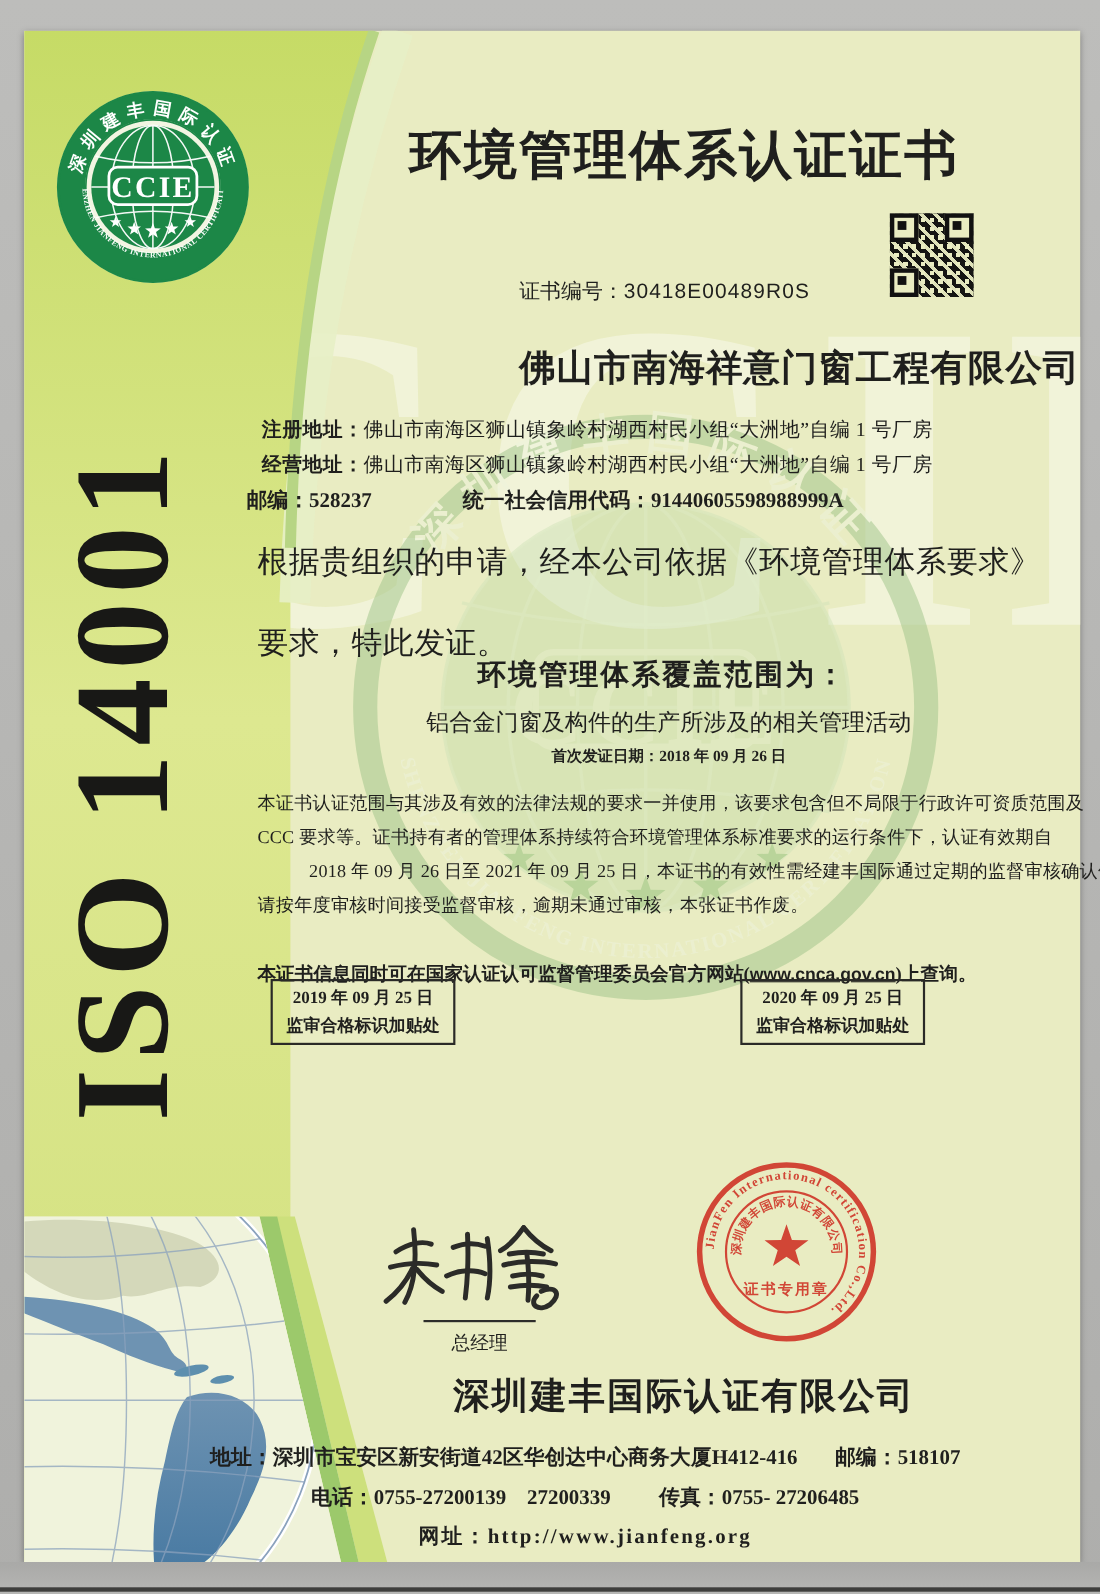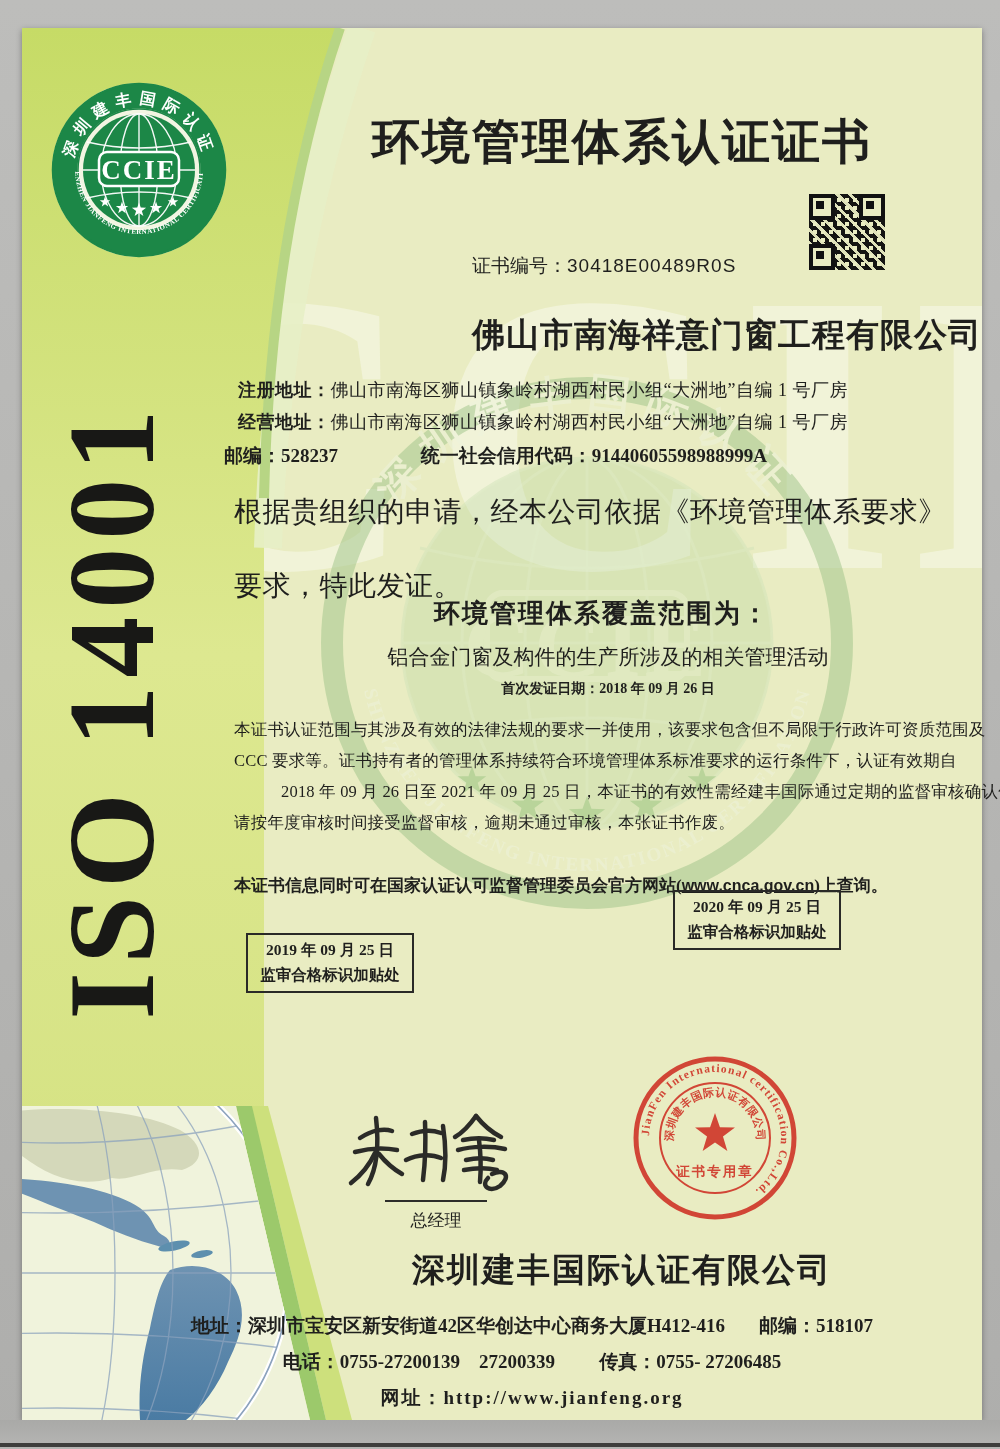--- a/index.html
+++ b/index.html
@@ -223,21 +223,21 @@
 
   <div class="abs txt terms" style="top:692px;">本证书认证范围与其涉及有效的法律法规的要求一并使用，该要求包含但不局限于行政许可资质范围及</div>
   <div class="abs txt terms" style="top:723px;">CCC 要求等。证书持有者的管理体系持续符合环境管理体系标准要求的运行条件下，认证有效期自</div>
   <div class="abs txt terms" style="top:754px;margin-left:47px;">2018 年 09 月 26 日至 2021 年 09 月 25 日，本证书的有效性需经建丰国际通过定期的监督审核确认保持，</div>
   <div class="abs txt terms" style="top:785px;">请按年度审核时间接受监督审核，逾期未通过审核，本张证书作废。</div>
 
   <div class="abs txt query" style="top:847px;">
     <span>本证书信息同时可在国家认证认可监督管理委员会官方网站(</span><span class="url">www.cnca.gov.cn</span><span>)上查询。</span>
   </div>
 
-  <div class="abs auditbox" style="left:224px;margin-top:43px;">
+  <div class="abs auditbox" style="left:224px;">
     <div>2019 年 09 月 25 日</div>
     <div>监审合格标识加贴处</div>
   </div>
   <div class="abs auditbox" style="left:651px;">
     <div>2020 年 09 月 25 日</div>
     <div>监审合格标识加贴处</div>
   </div>
 
   <svg id="signature" class="abs" viewBox="0 0 180 92">
     <g stroke="#2b2b28" stroke-width="4.5" stroke-linecap="round" fill="none">

